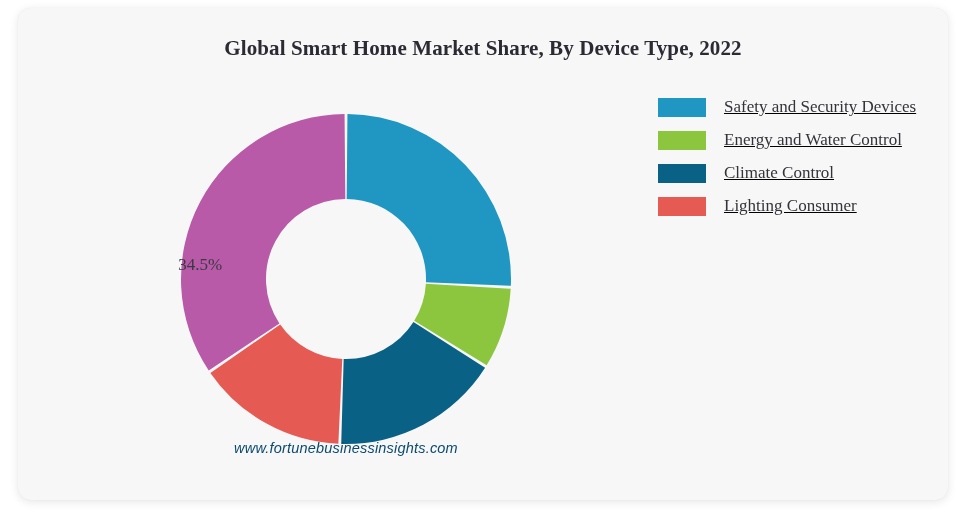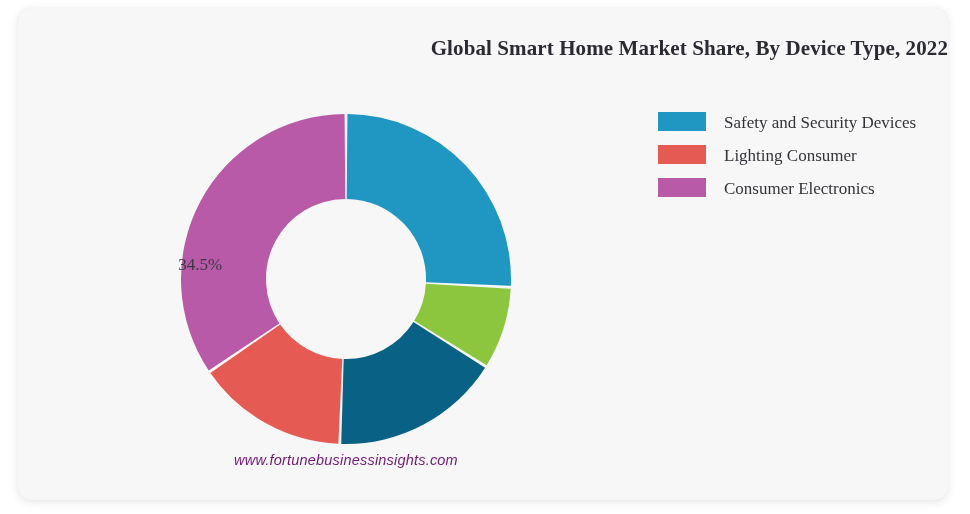--- a/index.html
+++ b/index.html
@@ -27,21 +27,21 @@
     background: #f7f7f7;
     border-radius: 13px;
     box-shadow: 0 2px 10px rgba(0,0,0,0.10), 0 0 1px rgba(0,0,0,0.08);
     overflow: hidden;
   }
   .chart-title {
     position: absolute;
     left: 0;
     top: 28px;
     width: 100%;
-    text-align: right;
+    text-align: center;
     font-size: 21px;
     font-weight: bold;
     color: #2b2b33;
     letter-spacing: 0.1px;
   }
   .donut-wrap {
     position: absolute;
     left: 145px;
     top: 88px;
     width: 366px;
@@ -58,44 +58,45 @@
     fill: #3a3a42;
   }
   .legend {
     position: absolute;
     left: 640px;
     top: 90px;
     width: 300px;
   }
   .legend-item {
     display: flex;
-    align-items: flex-end;
+    align-items: flex-start;
     height: 33px;
+    text-decoration: underline;
   }
   .legend-swatch {
     width: 48px;
     height: 19px;
     flex: 0 0 auto;
     margin-right: 18px;
   }
   .legend-label {
     font-size: 17px;
     color: #33333a;
     white-space: nowrap;
     line-height: 1;
   }
   .source-note {
     position: absolute;
     left: 145px;
-    top: 444px;
+    top: 432px;
     width: 366px;
     text-align: center;
     font-style: italic;
     font-size: 14.5px;
-    color: #701a75;
+    color: #0c4a6e;
     font-family: "Liberation Sans", sans-serif;
     letter-spacing: 0.2px;
   }
 </style>
 </head>
 <body>
 
 <div id="stage">
   <div class="card">
 
@@ -113,25 +114,29 @@
         <text id="slice-label-0" class="slice-label" text-anchor="middle" x="37.3" y="173.9">34.5%</text>
       </svg>
     </div>
 
     <div class="legend">
       <div class="legend-item">
         <span class="legend-swatch" style="background: rgb(31, 151, 194);"></span>
         <span class="legend-label">Safety and Security Devices</span>
       </div>
       <div class="legend-item">
+        <span class="legend-swatch" style="background: rgb(140, 198, 63);"></span>
+        <span class="legend-label">Energy and Water Control</span>
+      </div>
+      <div class="legend-item">
+        <span class="legend-swatch" style="background: rgb(10, 97, 134);"></span>
+        <span class="legend-label">Climate Control</span>
+      </div>
+      <div class="legend-item">
         <span class="legend-swatch" style="background: rgb(229, 90, 82);"></span>
         <span class="legend-label">Lighting Consumer</span>
-      </div>
-      <div class="legend-item">
-        <span class="legend-swatch" style="background: rgb(184, 90, 168);"></span>
-        <span class="legend-label">Consumer Electronics</span>
       </div>
     </div>
 
     <div class="source-note">www.fortunebusinessinsights.com</div>
 
   </div>
 </div>
 
 </body></html>

